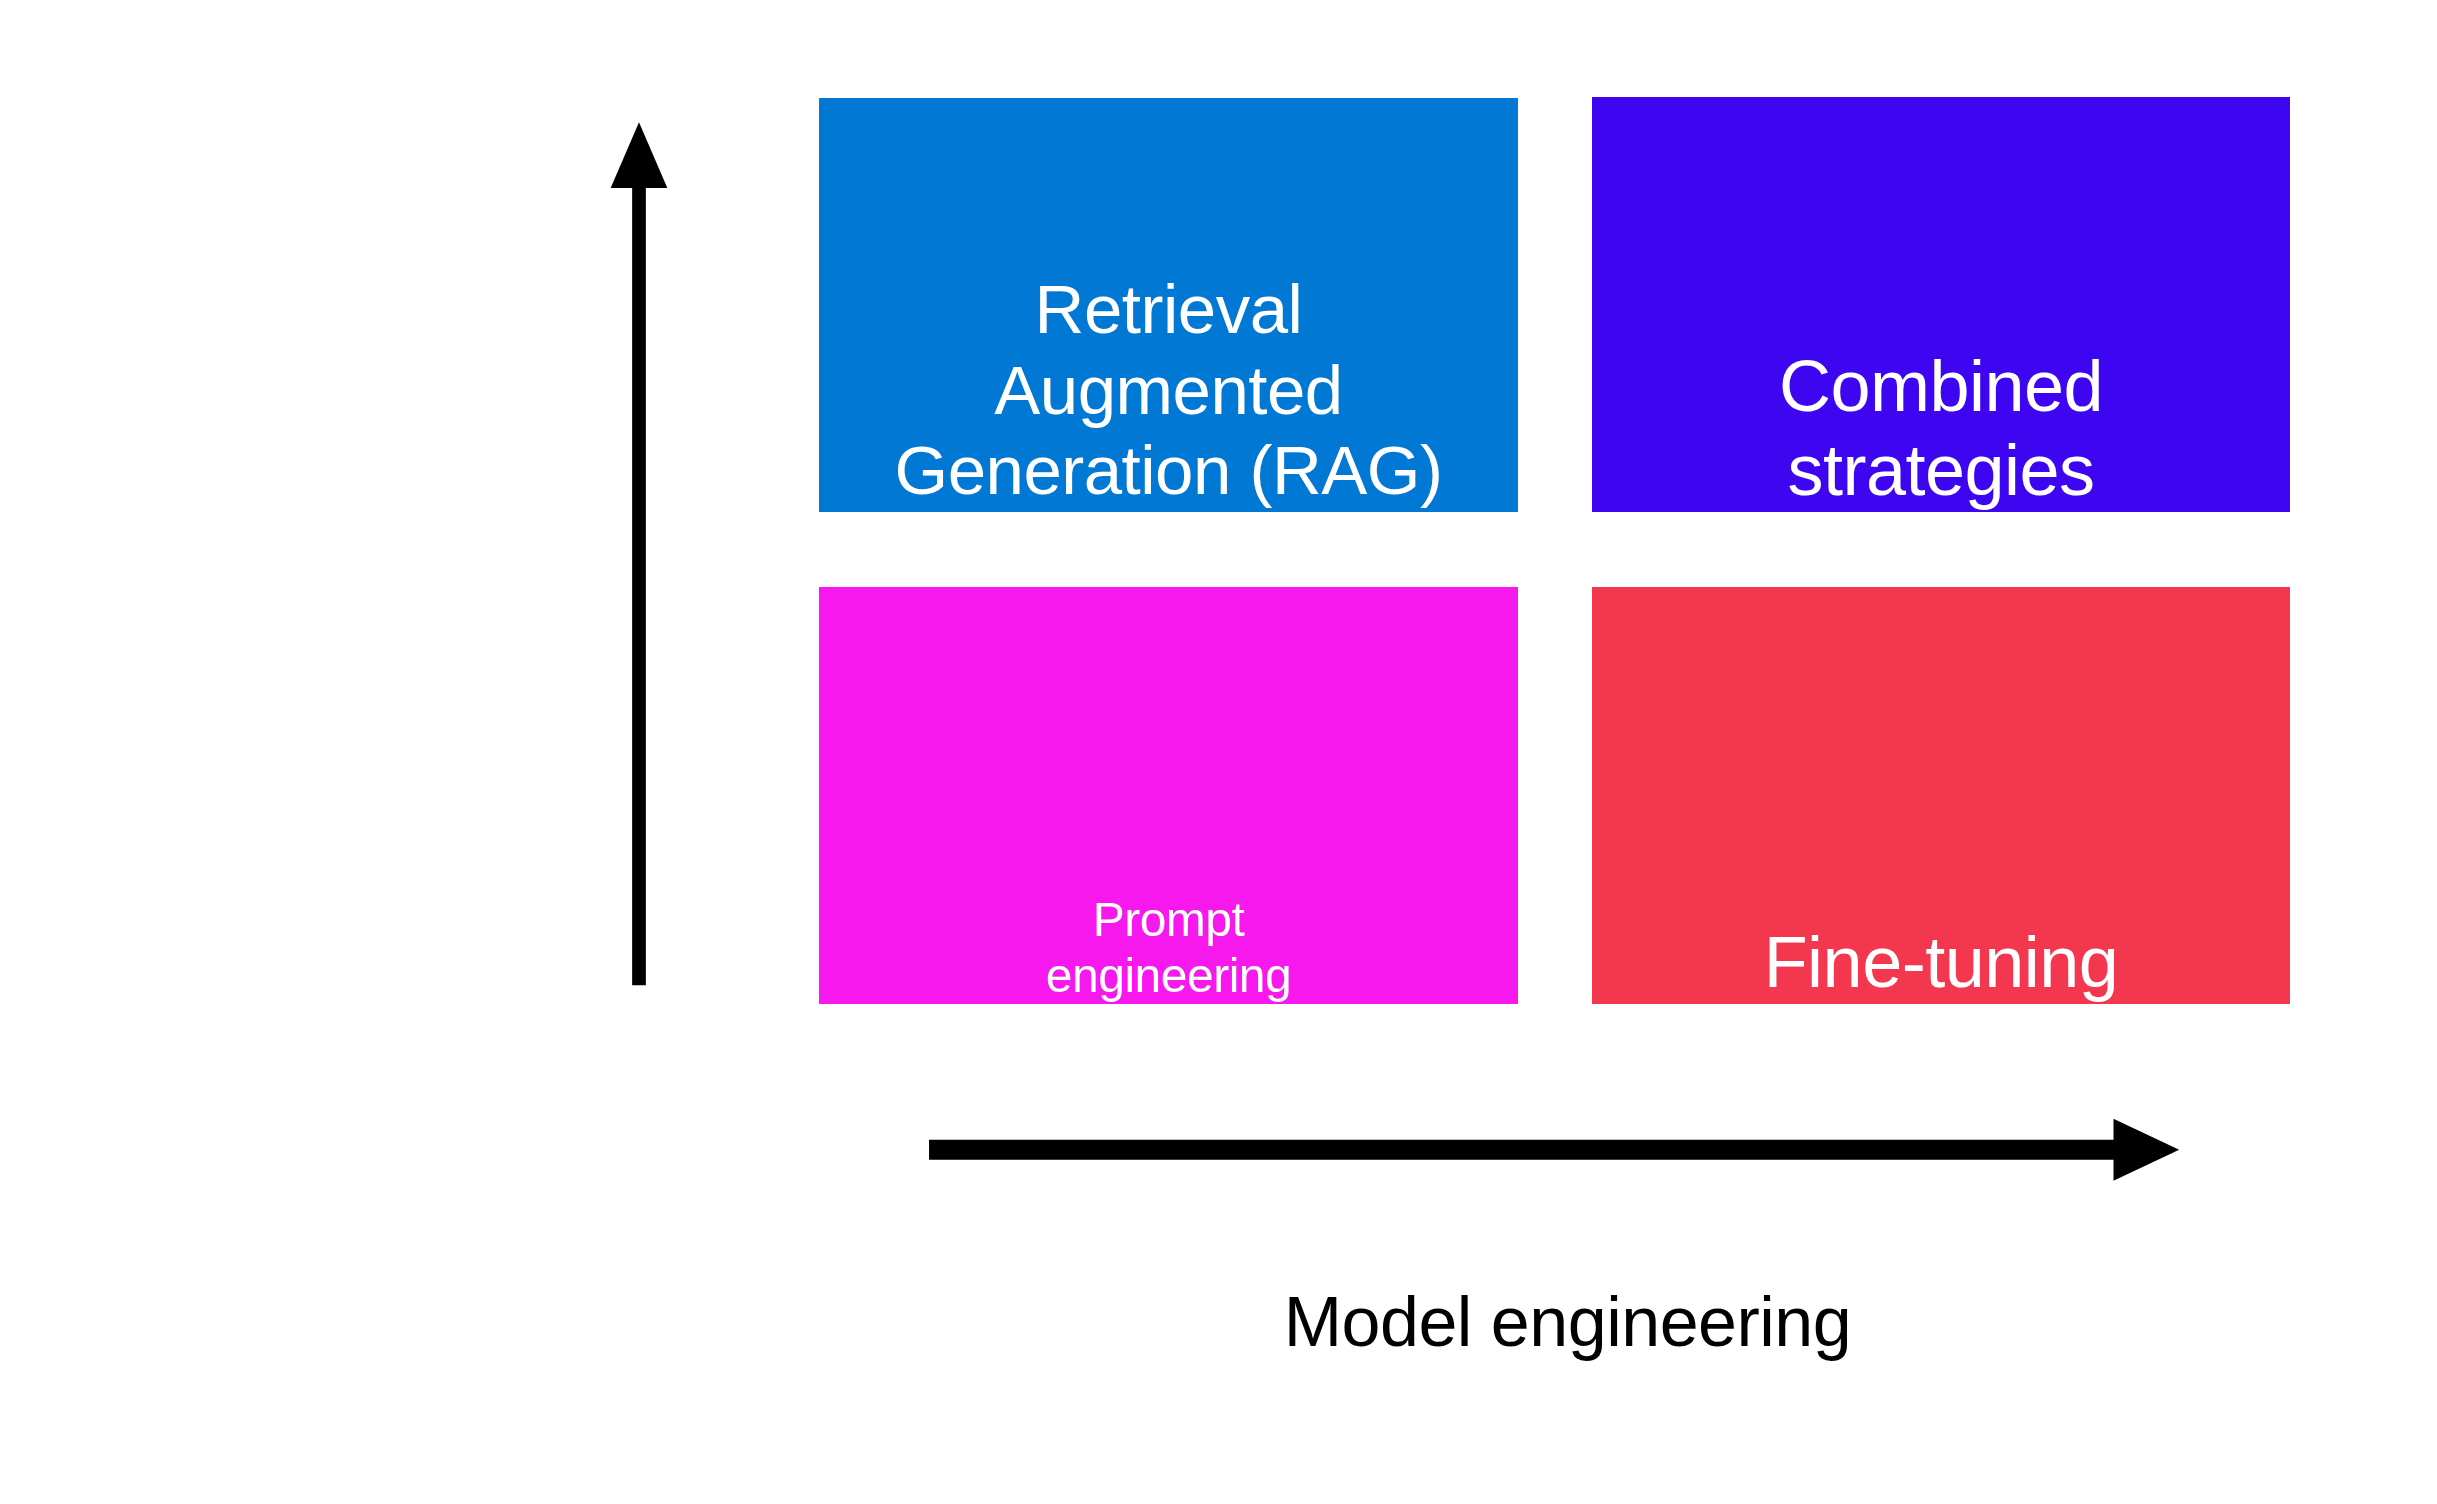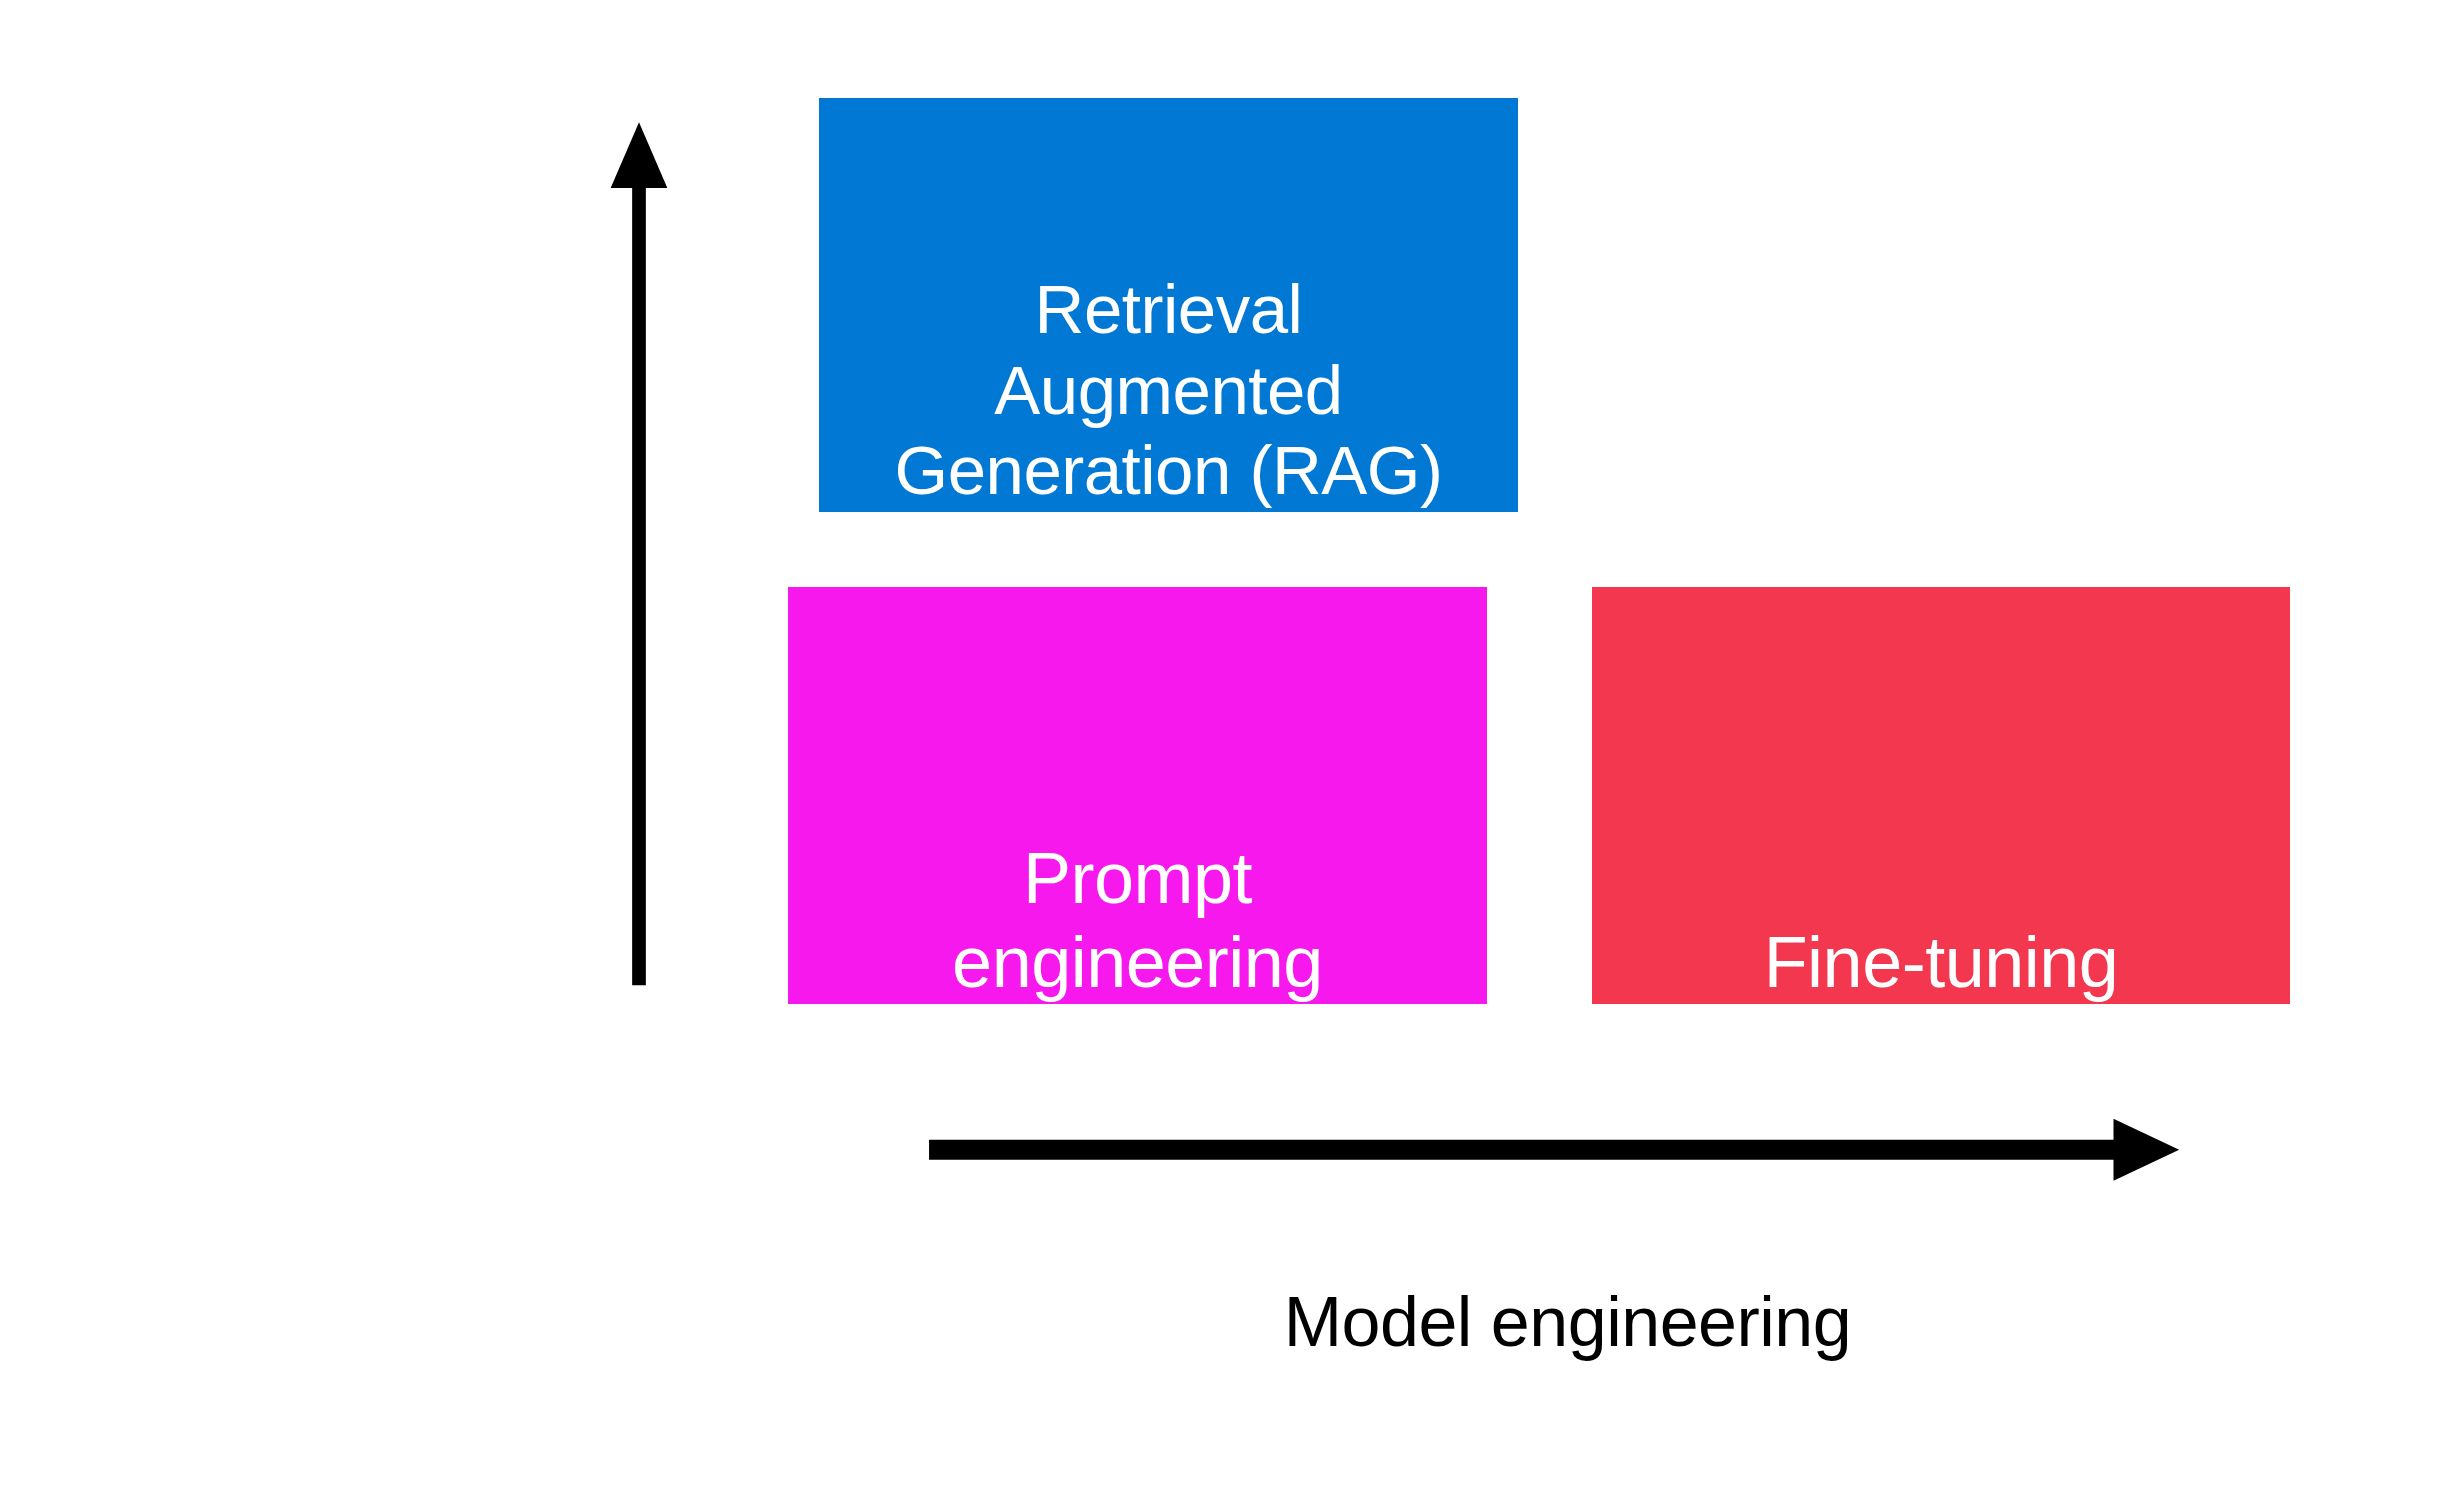--- a/index.html
+++ b/index.html
@@ -40,23 +40,23 @@
     left: 819px;  top: 98px;
     width: 699px; height: 414px;
     font-size: 69px;
   }
   #q-combined {
     left: 1592px; top: 97px;
     width: 698px; height: 415px;
     font-size: 72px;
   }
   #q-prompt {
-    left: 788px;  top: 587px;
+    left: 819px;  top: 587px;
     width: 699px; height: 417px;
-    font-size: 72px;
+    font-size: 48px;
   }
   #q-finetune {
     left: 1592px; top: 587px;
     width: 698px; height: 417px;
     font-size: 72px;
   }
 
   
   #y-axis-arrow {
     position: absolute;
@@ -141,20 +141,24 @@
 
   <div id="y-axis-label">
   </div>
 
   <div class="quadrant" id="q-rag" style="background-color: rgb(0, 120, 212); color: rgb(255, 255, 255);">
     <span>Retrieval
 Augmented
 Generation (RAG)</span>
   </div>
 
+  <div class="quadrant" id="q-combined" style="background-color: rgb(61, 5, 240); color: rgb(255, 255, 255);">
+    <span>Combined
+strategies</span>
+  </div>
 
   <div class="quadrant" id="q-prompt" style="background-color: rgb(247, 24, 237); color: rgb(255, 255, 255);">
     <span>Prompt
 engineering</span>
   </div>
 
   <div class="quadrant" id="q-finetune" style="background-color: rgb(242, 55, 79); color: rgb(255, 255, 255);">
     <span>Fine-tuning</span>
   </div>
 

